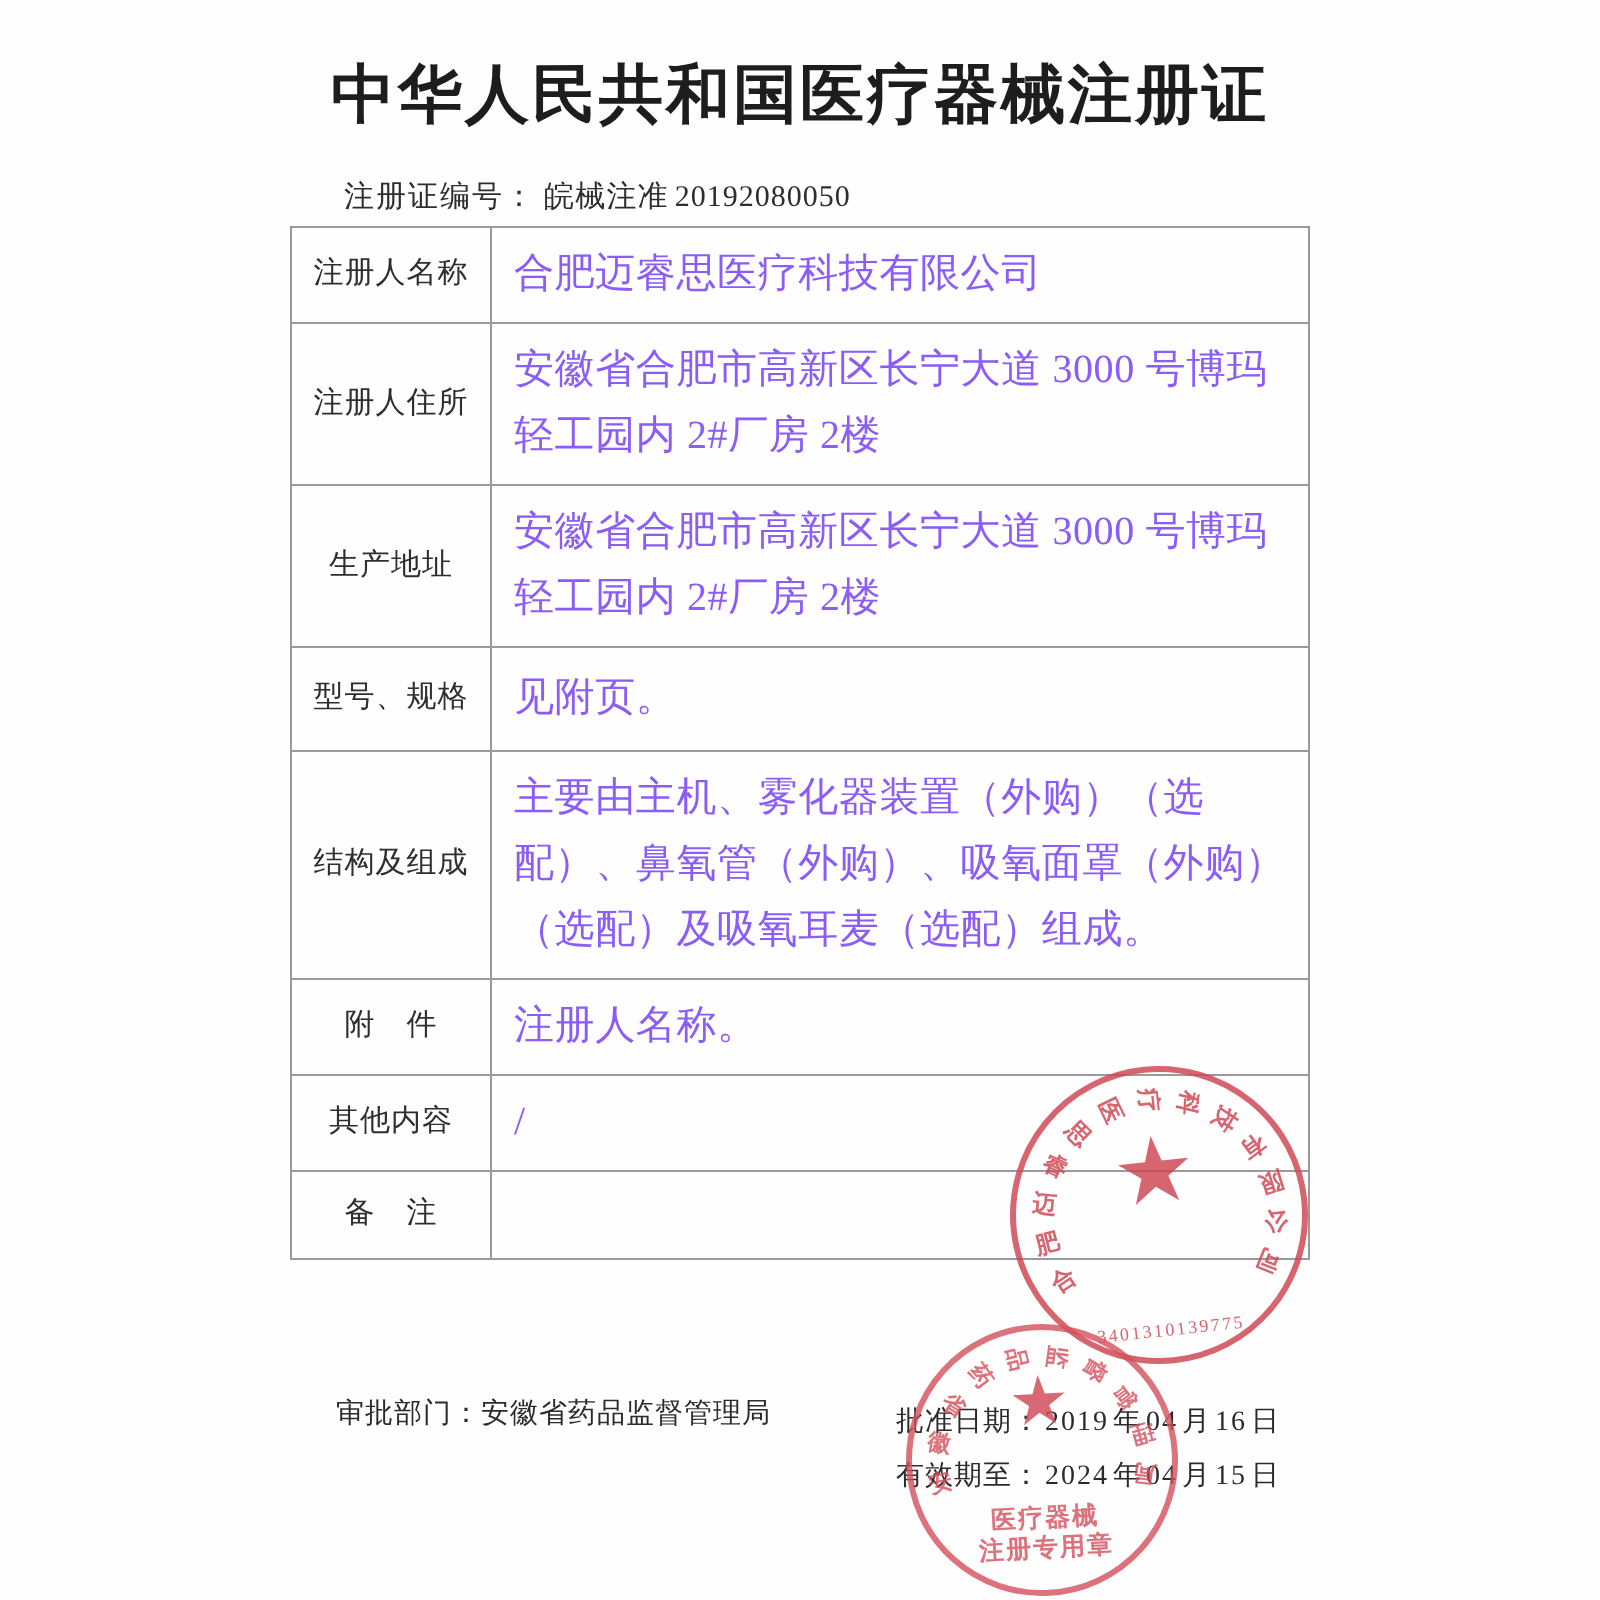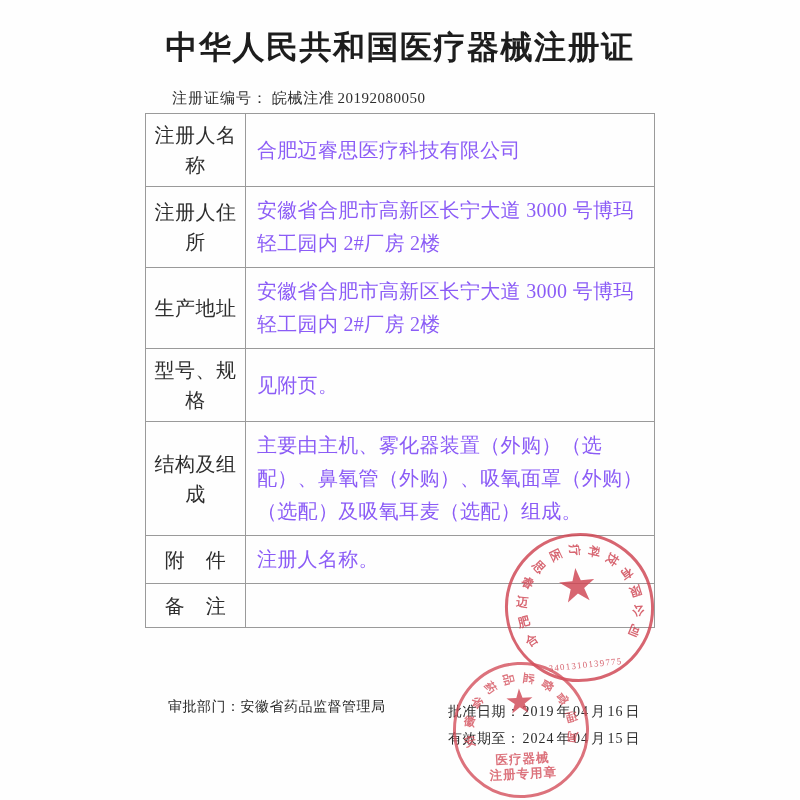--- a/index.html
+++ b/index.html
@@ -64,21 +64,21 @@
     table-layout: fixed;
   }
   .cert-table td {
     border: 1px solid #9a9a9a;
     vertical-align: middle;
     padding: 0;
   }
   .cert-table td.label {
     width: 93px;
     text-align: center;
-    font-size: 20px;
+    font-size: 15px;
     color: #2e2e2e;
     letter-spacing: 0.5px;
     padding: 6px 3px;
     line-height: 1.5;
   }
   .cert-table td.value {
     padding: 7px 9px 7px 11px;
     font-size: 20px;
     line-height: 1.65;
     color: #8b5cf6;
@@ -254,20 +254,24 @@
         <td class="label">型号、规格</td>
         <td class="value">见附页。</td>
       </tr>
       <tr class="r-struct">
         <td class="label">结构及组成</td>
         <td class="value">主要由主机、雾化器装置（外购）（选配）、鼻氧管（外购）、吸氧面罩（外购）（选配）及吸氧耳麦（选配）组成。</td>
       </tr>
       <tr class="r-attach">
         <td class="label spaced">附　件</td>
         <td class="value">注册人名称。</td>
+      </tr>
+      <tr class="r-other">
+        <td class="label">其他内容</td>
+        <td class="value">/</td>
       </tr>
       <tr class="r-remark">
         <td class="label spaced">备　注</td>
         <td class="value"></td>
       </tr>
     </tbody>
   </table>
 
   <div class="footer">
     <div class="dept">

